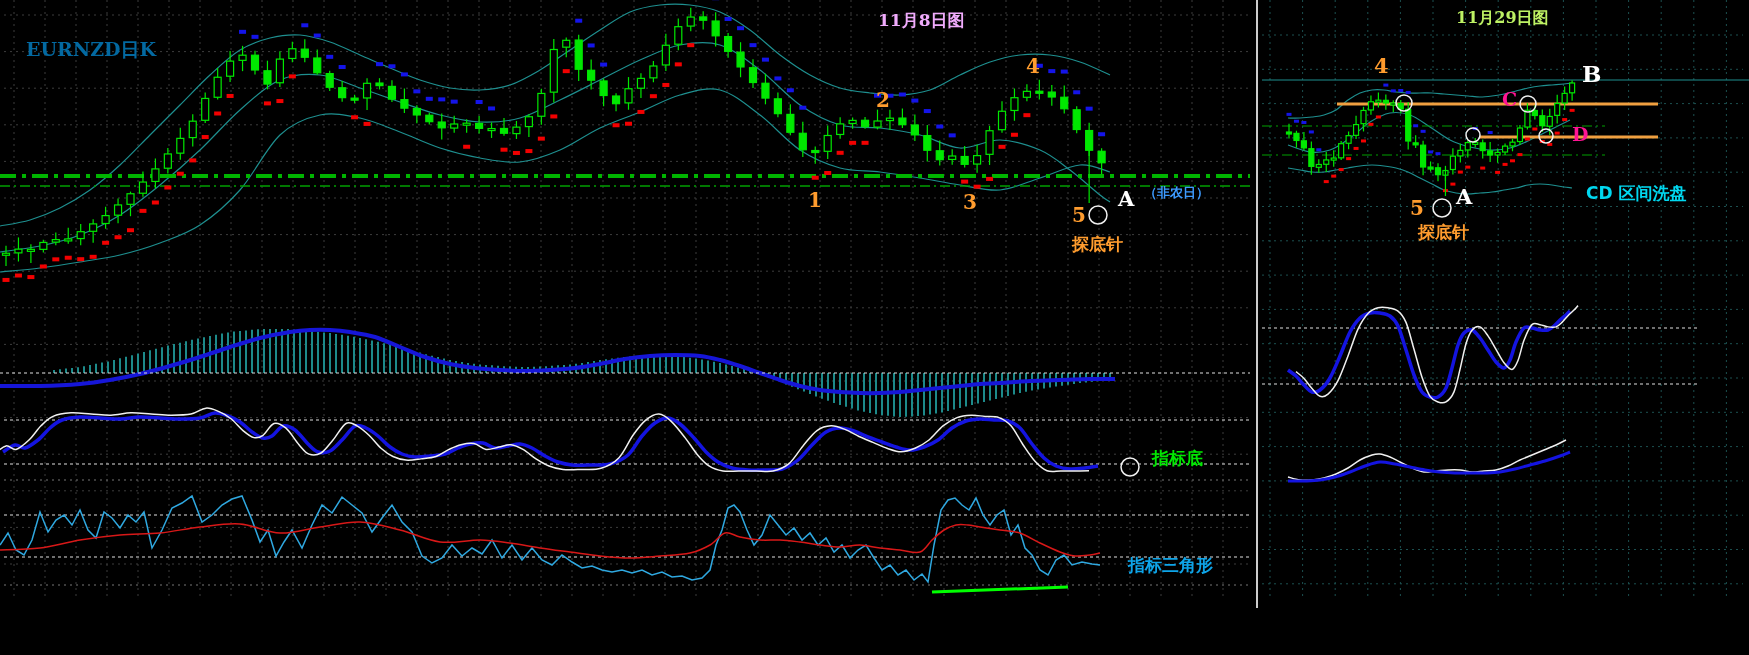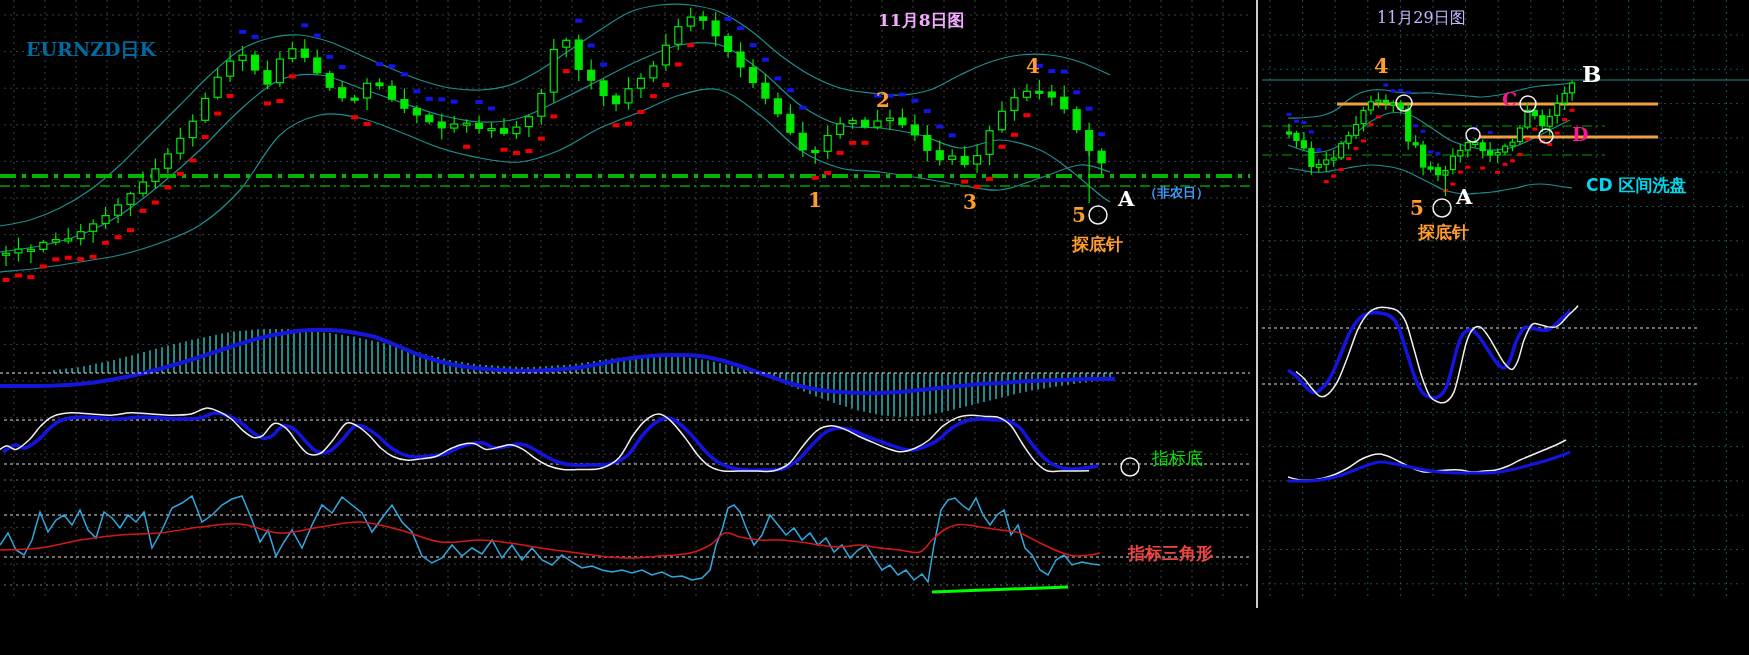--- a/index.html
+++ b/index.html
@@ -711,24 +711,24 @@
   <div class="lbl" style="left: 26px; top: 40px; color: #0369a1; font-size: 19px; font-weight: bold;">EURNZD日K</div>
   <div class="lbl" style="left: 878px; top: 12px; color: #f0abfc; font-size: 17px; font-weight: bold;">11月8日图</div>
   <div class="lbl" style="left: 808px; top: 190px; color: rgb(255, 156, 46); font-size: 20px; font-weight: bold;">1</div>
   <div class="lbl" style="left: 876px; top: 90px; color: rgb(255, 156, 46); font-size: 20px; font-weight: bold;">2</div>
   <div class="lbl" style="left: 963px; top: 192px; color: rgb(255, 156, 46); font-size: 20px; font-weight: bold;">3</div>
   <div class="lbl" style="left: 1026px; top: 56px; color: rgb(255, 156, 46); font-size: 20px; font-weight: bold;">4</div>
   <div class="lbl" style="left: 1072px; top: 205px; color: rgb(255, 156, 46); font-size: 20px; font-weight: bold;">5</div>
   <div class="lbl" style="left: 1118px; top: 188px; color: rgb(255, 255, 255); font-size: 21px; font-weight: bold;">A</div>
   <div class="lbl sans" style="left: 1144px; top: 186px; color: rgb(61, 155, 255); font-size: 13px; font-weight: bold;">（非农日）</div>
   <div class="lbl sans" style="left: 1072px; top: 236px; color: rgb(255, 156, 46); font-size: 17px; font-weight: bold;">探底针</div>
-  <div class="lbl sans" style="left: 1152px; top: 450px; color: rgb(0, 232, 0); font-size: 17px; font-weight: normal;">指标底</div>
-  <div class="lbl sans" style="left: 1128px; top: 545px; color: #ef4444; font-size: 17px; font-weight: bold;">指标三角形</div>
-  <div class="lbl" style="left: 1377px; top: 10px; color: #c4b5fd; font-size: 16px; font-weight: normal;">11月29日图</div>
+  <div class="lbl sans" style="left: 1152px; top: 450px; color: rgb(0, 232, 0); font-size: 17px; font-weight: bold;">指标底</div>
+  <div class="lbl sans" style="left: 1128px; top: 557px; color: #0ea5e9; font-size: 17px; font-weight: bold;">指标三角形</div>
+  <div class="lbl" style="left: 1456px; top: 10px; color: #bef264; font-size: 16px; font-weight: bold;">11月29日图</div>
   <div class="lbl" style="left: 1374px; top: 55px; color: rgb(255, 156, 46); font-size: 21px; font-weight: bold;">4</div>
   <div class="lbl" style="left: 1582px; top: 62px; color: rgb(255, 255, 255); font-size: 23px; font-weight: bold;">B</div>
   <div class="lbl" style="left: 1502px; top: 90px; color: rgb(255, 20, 147); font-size: 19px; font-weight: bold;">C</div>
   <div class="lbl" style="left: 1572px; top: 125px; color: rgb(255, 20, 147); font-size: 19px; font-weight: bold;">D</div>
-  <div class="lbl sans" style="left: 1586px; top: 177px; color: rgb(0, 216, 240); font-size: 17px; font-weight: bold;">CD 区间洗盘</div>
+  <div class="lbl sans" style="left: 1586px; top: 185px; color: rgb(0, 216, 240); font-size: 17px; font-weight: bold;">CD 区间洗盘</div>
   <div class="lbl" style="left: 1410px; top: 198px; color: rgb(255, 156, 46); font-size: 20px; font-weight: bold;">5</div>
   <div class="lbl" style="left: 1456px; top: 186px; color: rgb(255, 255, 255); font-size: 21px; font-weight: bold;">A</div>
   <div class="lbl sans" style="left: 1418px; top: 224px; color: rgb(255, 156, 46); font-size: 17px; font-weight: bold;">探底针</div>
 </div>
 
 </body></html>

